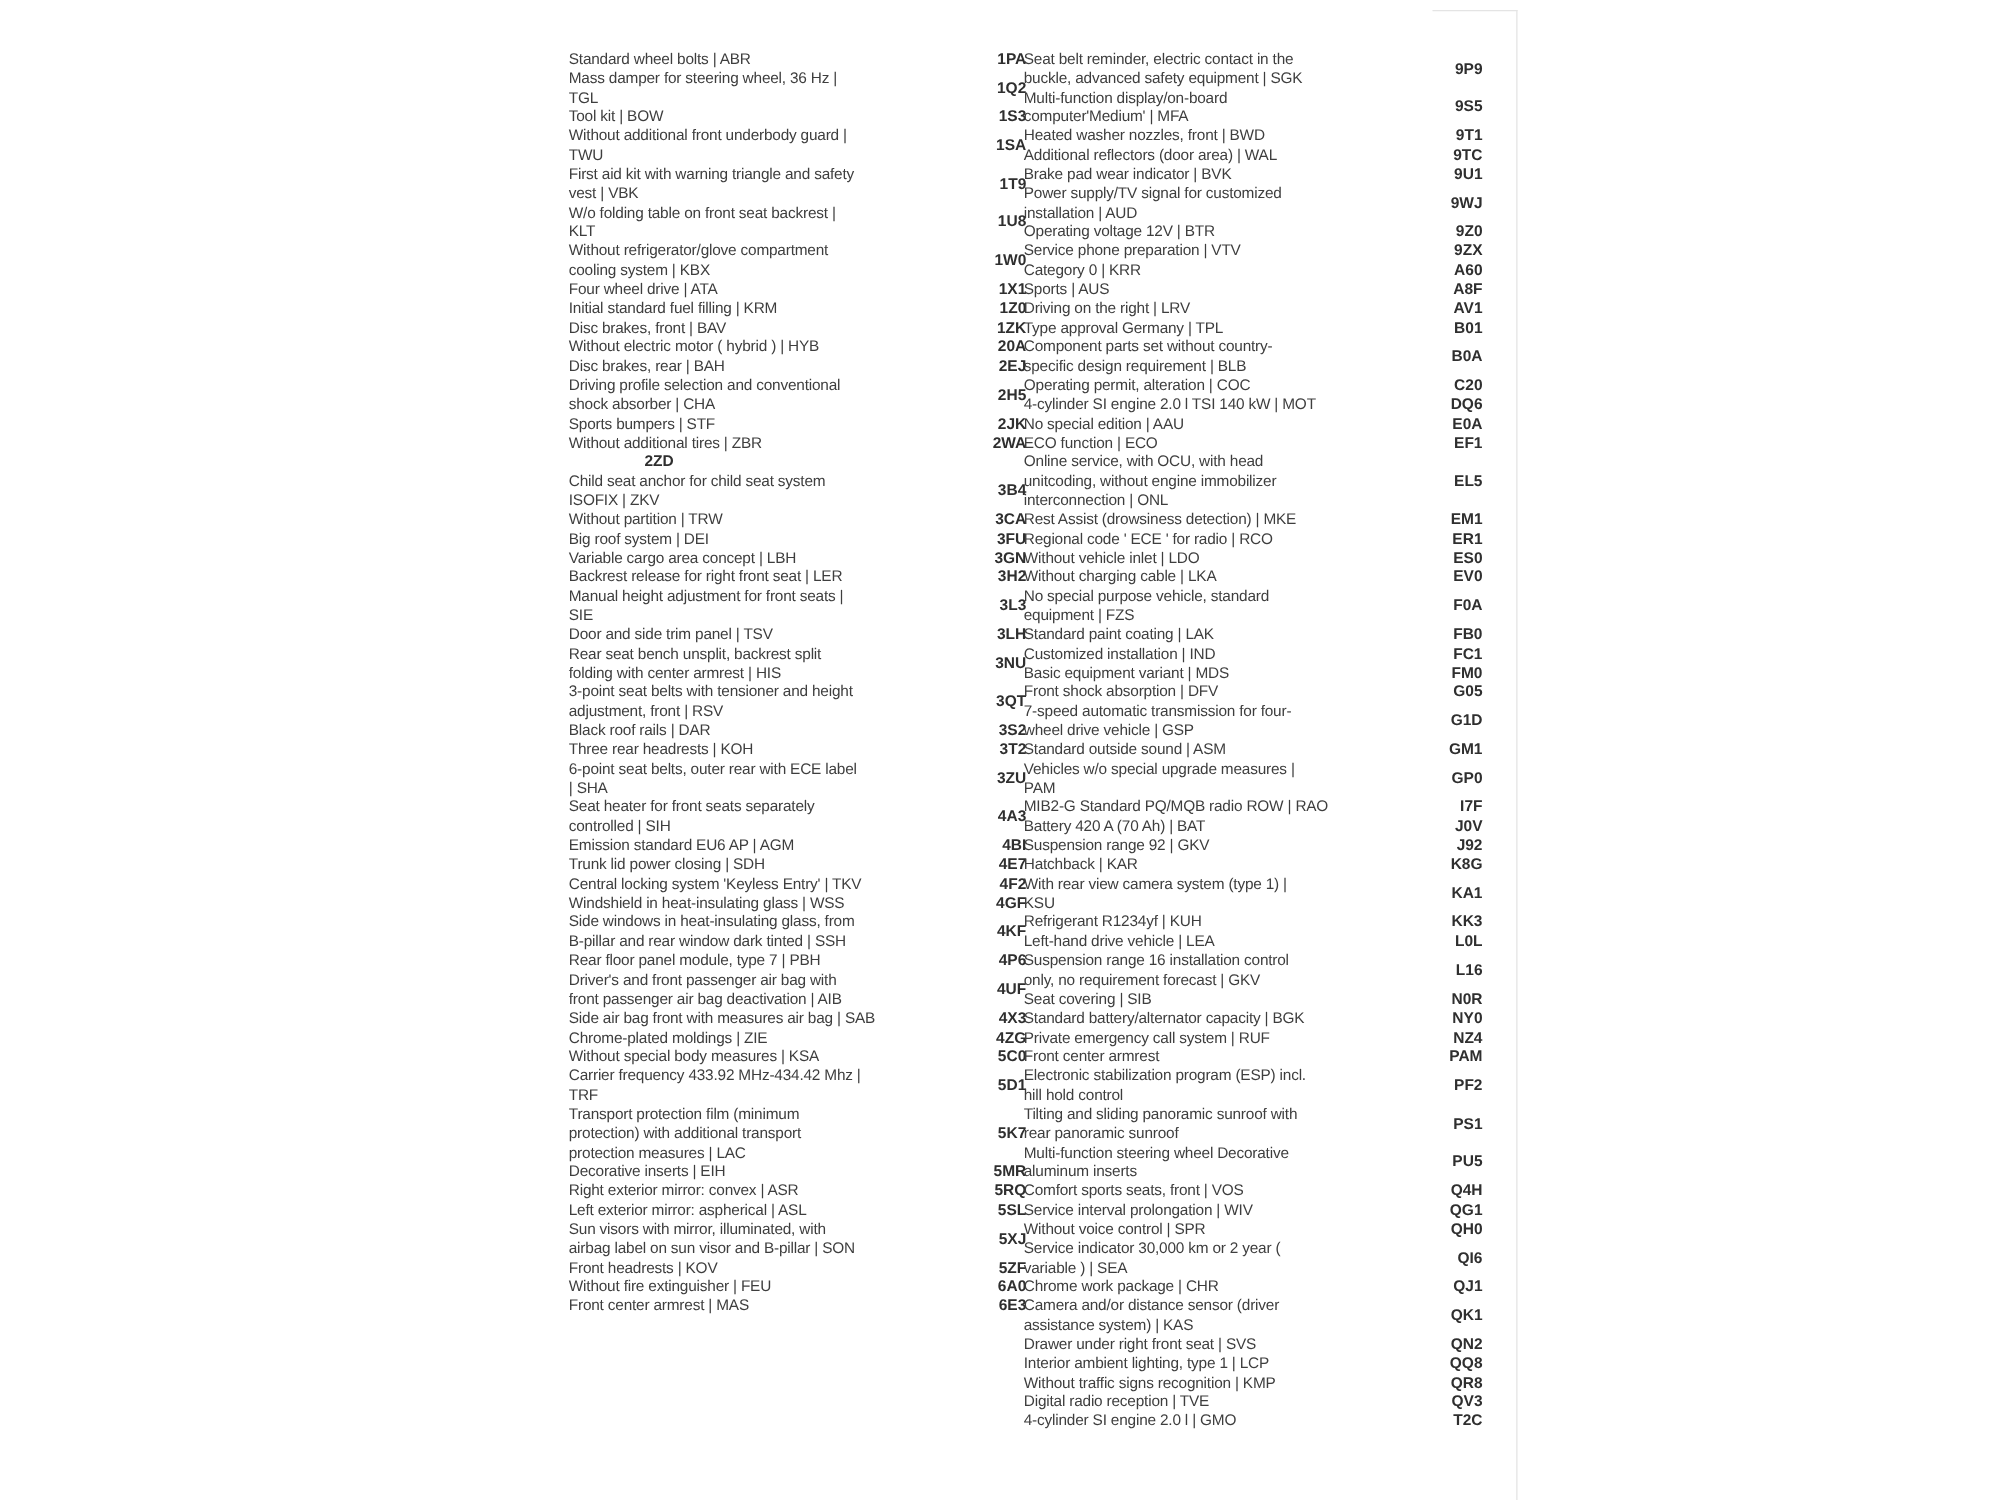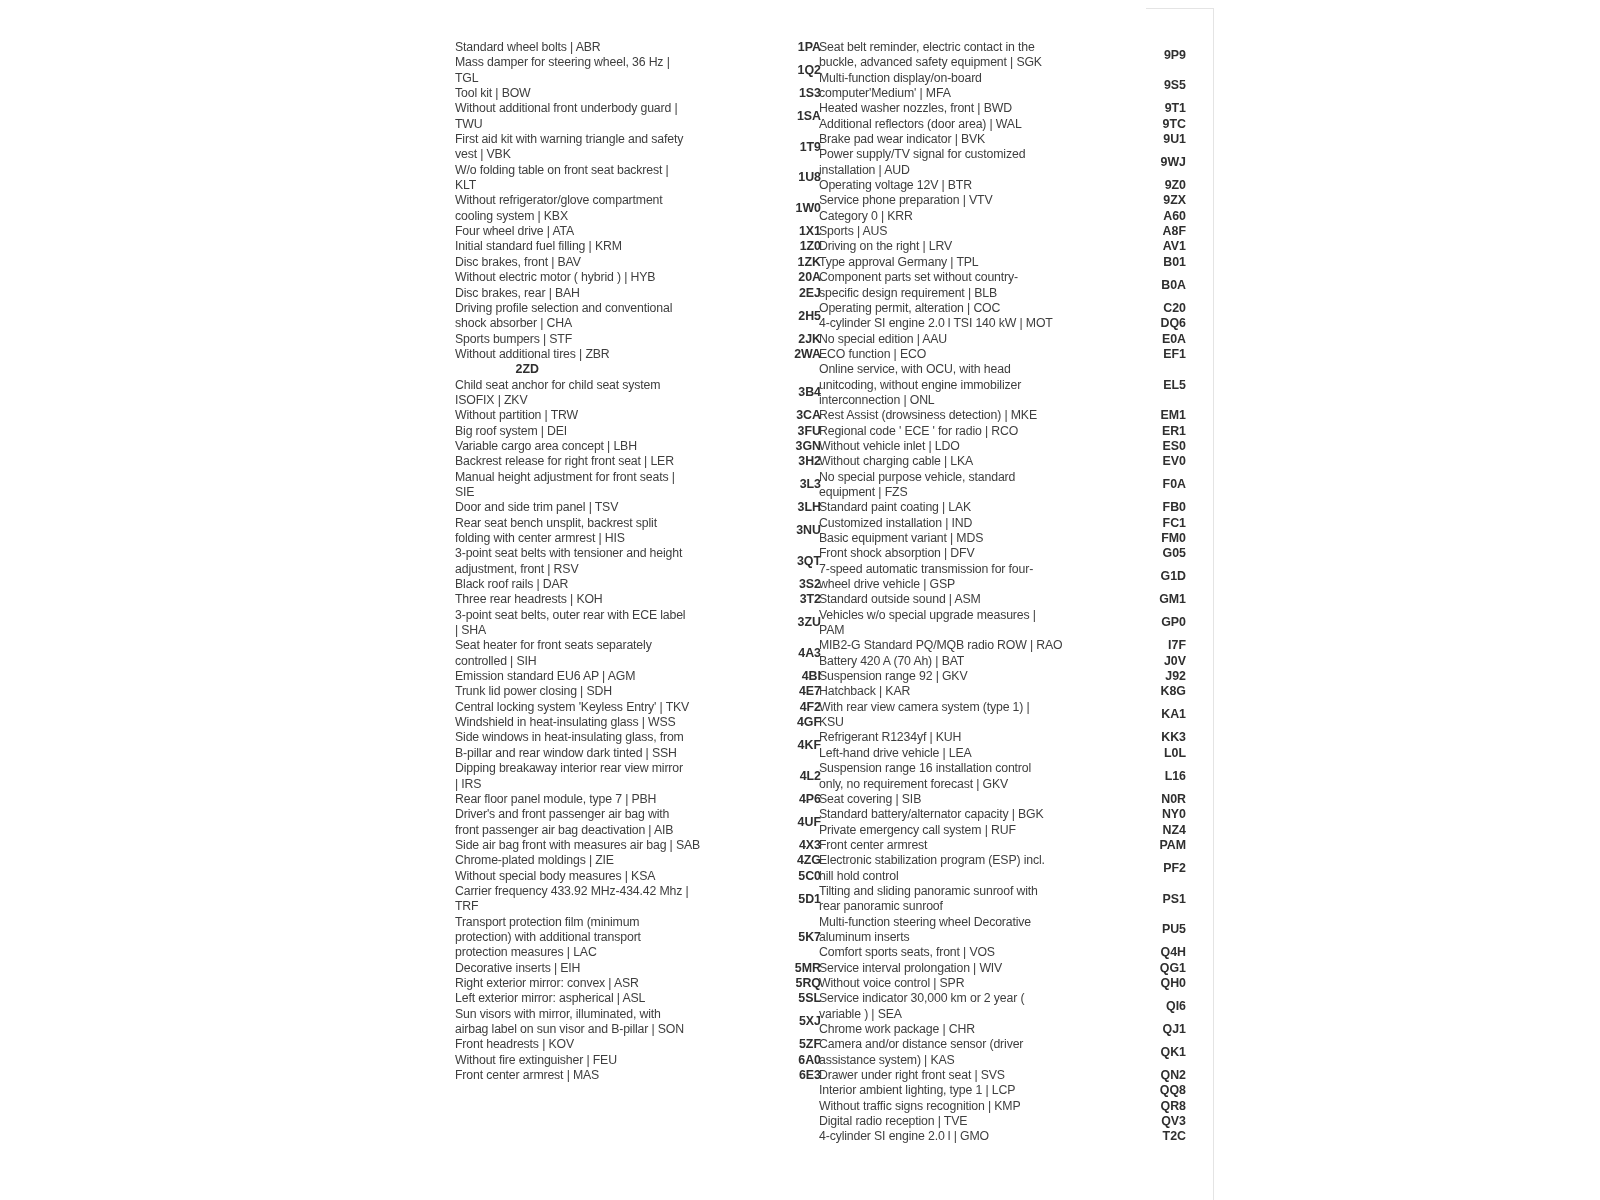--- a/index.html
+++ b/index.html
@@ -178,21 +178,21 @@
       </div>
       <div class="row">
         <div class="desc">Black roof rails | DAR</div>
         <div class="code">3S2</div>
       </div>
       <div class="row">
         <div class="desc">Three rear headrests | KOH</div>
         <div class="code">3T2</div>
       </div>
       <div class="row">
-        <div class="desc">3-point seat belts, outer rear with ECE label
+        <div class="desc">6-point seat belts, outer rear with ECE label
 | SHA</div>
         <div class="code">3ZU</div>
       </div>
       <div class="row">
         <div class="desc">Seat heater for front seats separately
 controlled | SIH</div>
         <div class="code">4A3</div>
       </div>
       <div class="row">
         <div class="desc">Emission standard EU6 AP | AGM</div>
@@ -207,25 +207,20 @@
         <div class="code">4F2</div>
       </div>
       <div class="row">
         <div class="desc">Windshield in heat-insulating glass | WSS</div>
         <div class="code">4GF</div>
       </div>
       <div class="row">
         <div class="desc">Side windows in heat-insulating glass, from
 B-pillar and rear window dark tinted | SSH</div>
         <div class="code">4KF</div>
-      </div>
-      <div class="row">
-        <div class="desc">Dipping breakaway interior rear view mirror
-| IRS</div>
-        <div class="code">4L2</div>
       </div>
       <div class="row">
         <div class="desc">Rear floor panel module, type 7 | PBH</div>
         <div class="code">4P6</div>
       </div>
       <div class="row">
         <div class="desc">Driver's and front passenger air bag with
 front passenger air bag deactivation | AIB</div>
         <div class="code">4UF</div>
       </div>

